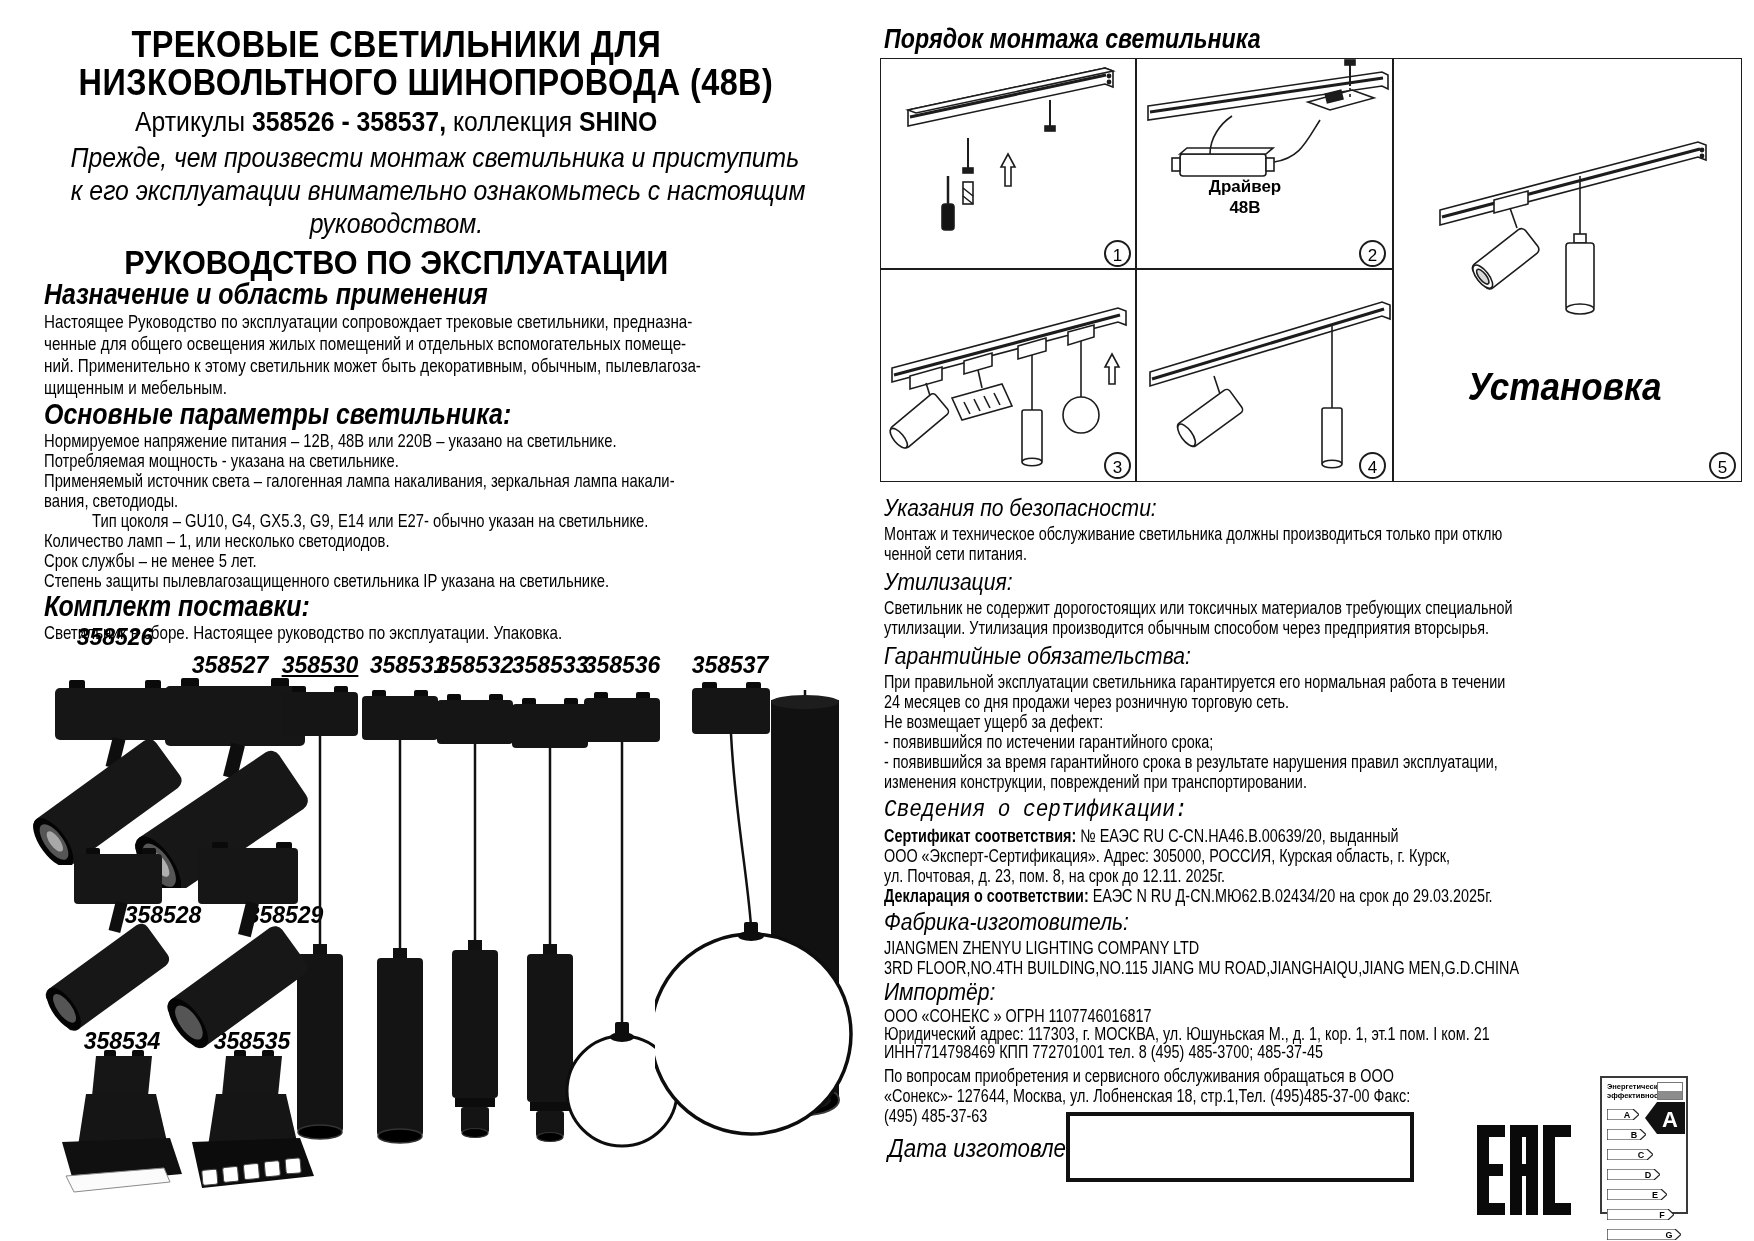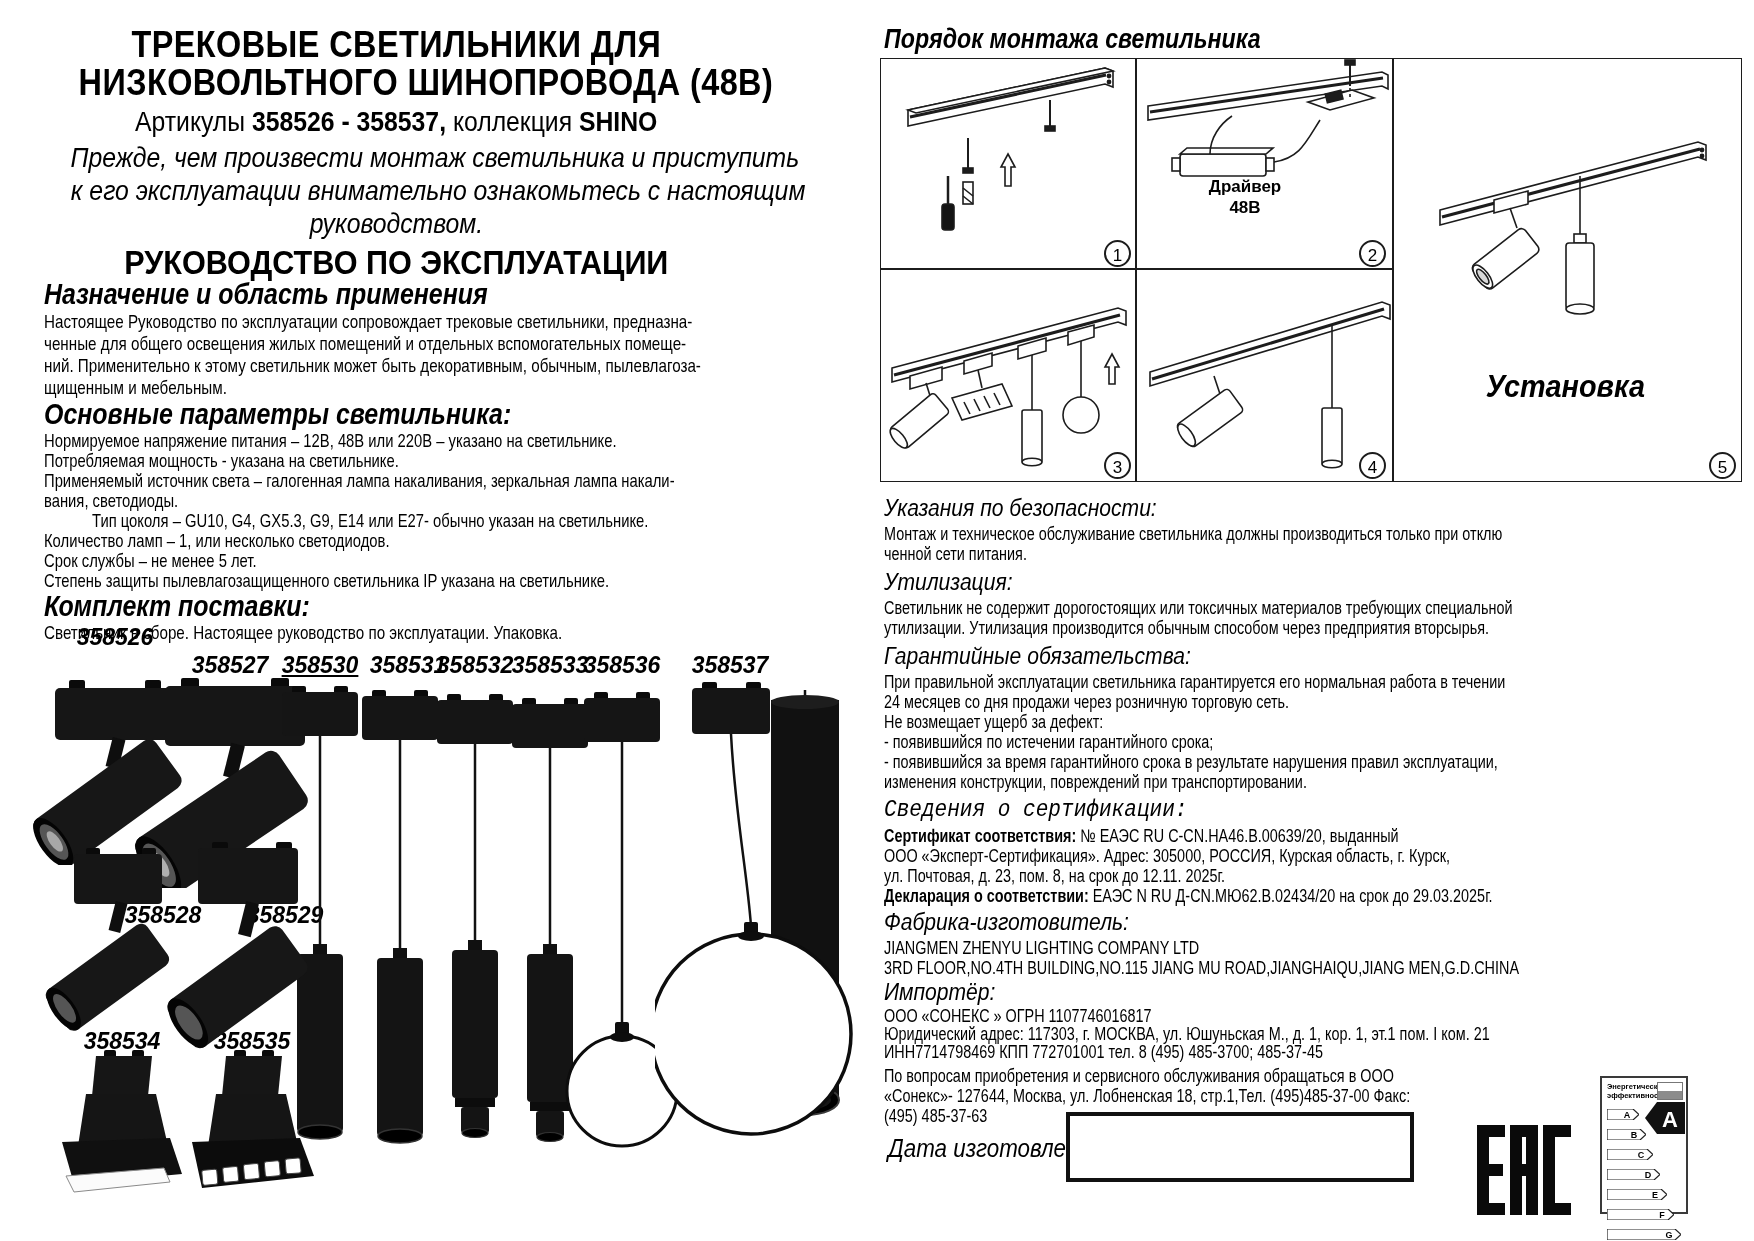--- a/index.html
+++ b/index.html
@@ -316,21 +316,21 @@
 <div class="circle-step" style="left:1359px;top:240px;">2</div>
 <div class="circle-step" style="left:1104px;top:452px;">3</div>
 <div class="circle-step" style="left:1359px;top:452px;">4</div>
 <div class="circle-step" style="left:1709px;top:452px;">5</div>
 
 <div class="L ctr" style="left:1185px;top:176px;width:120px;font-size:17px;font-weight:bold;line-height:21px;">
   <div>Драйвер</div>
   <div>48В</div>
 </div>
 
-<div class="L ctr" style="left:1415px;top:368px;width:300px;font-size:32px;font-weight:bold;font-style:italic;line-height:37px;text-decoration:underline;">
+<div class="L ctr" style="left:1415px;top:368px;width:300px;font-size:39px;font-weight:bold;font-style:italic;line-height:37px;text-decoration:underline;">
   <div><span class="sqc">Установка</span></div>
 </div>
 
 <div class="L hR" style="left:884px;top:494px;"><span class="sq86">Указания по  безопасности:</span></div>
 <div class="L rl" style="left:884px;top:524px;"><span class="sq">Монтаж и техническое обслуживание светильника должны производиться только при отклю</span></div>
 <div class="L rl" style="left:884px;top:544px;"><span class="sq">ченной сети питания.</span></div>
 
 <div class="L hR" style="left:884px;top:568px;"><span class="sq86">Утилизация:</span></div>
 <div class="L rl" style="left:884px;top:598px;"><span class="sq">Светильник не содержит дорогостоящих или токсичных материалов требующих специальной</span></div>
 <div class="L rl" style="left:884px;top:618px;"><span class="sq">утилизации. Утилизация производится обычным способом через предприятия вторсырья.</span></div>

